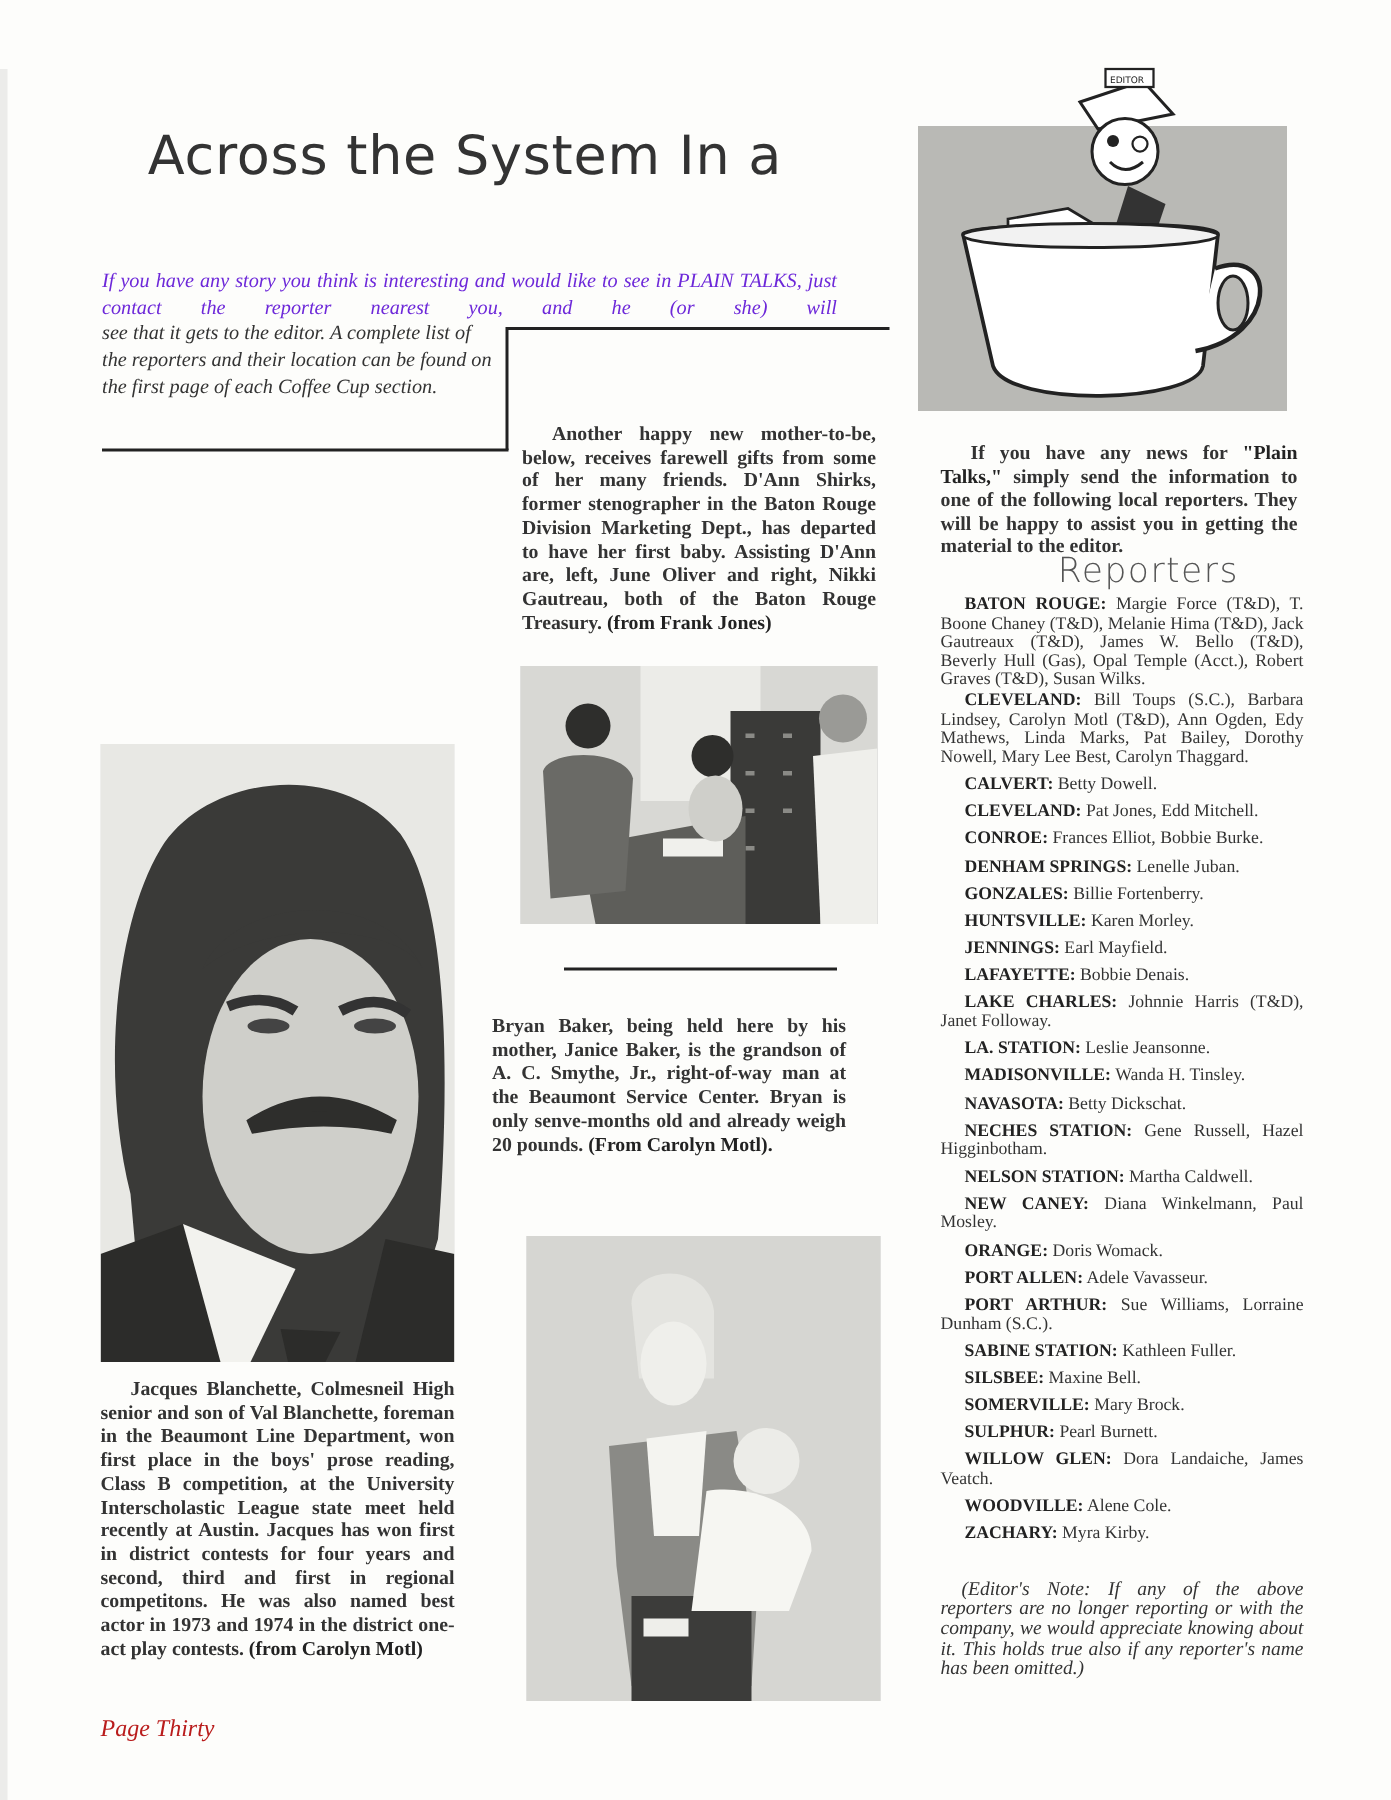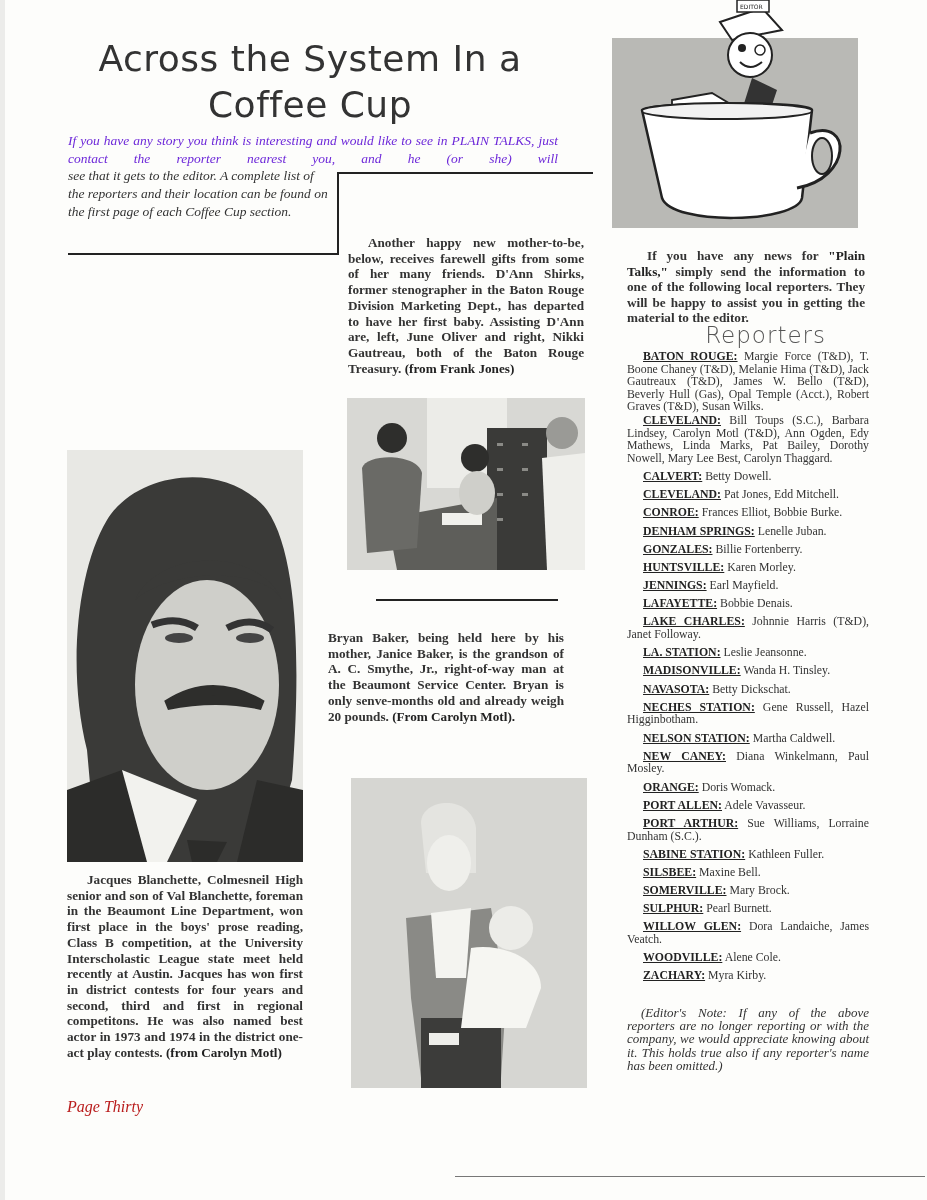--- a/index.html
+++ b/index.html
@@ -1,21 +1,21 @@
 <!DOCTYPE html>
 <html><head>
 <meta charset="utf-8">
 <style>
   html, body { margin: 0; padding: 0; }
   body {
     width: 927px; height: 1200px; position: relative; overflow: hidden;
     background: #fdfdfb; color: #2a2a2a;
     font-family: "Liberation Serif", "DejaVu Serif", serif;
   }
-  .abs { position: absolute; }
+  .abs { position: absolute; margin-top: 46px; }
   .title {
     left: 60px; top: 36px; width: 500px; text-align: center;
     font-family: "DejaVu Sans", "Liberation Sans", sans-serif;
     font-size: 36px; line-height: 46px; color: #333; letter-spacing: 0.5px;
   }
   .intro-top {
     left: 68px; top: 132px; width: 490px;
     font-style: italic; font-size: 13.5px; line-height: 18px; text-align: justify;
     text-align-last: justify; color: #6d28d9;
   }
@@ -39,36 +39,35 @@
     left: 676px; top: 322px; width: 150px; text-align: right;
     font-family: "DejaVu Sans", sans-serif; font-weight: 200;
     font-size: 23px; color: #555; letter-spacing: 1px;
   }
   .rep-list {
     left: 627px; top: 350px; width: 242px;
     font-size: 11.8px; line-height: 12.6px; color: #333;
   }
   .rep-entry { margin: 0 0 5.6px 0; text-indent: 16px; text-align: justify; }
   .rep-entry.tight { margin-bottom: 1px; }
-  .rep-entry .loc { font-weight: bold; color: #222; text-decoration: underline; }
+  .rep-entry .loc { font-weight: bold; color: #222; }
   .editor-note {
     left: 627px; top: 1006px; width: 242px;
     font-style: italic; font-size: 13px; line-height: 13.2px; text-align: justify;
     text-indent: 14px; color: #333;
   }
   .page-footer {
     left: 67px; top: 1098px; font-style: italic; font-size: 16px; color: #b91c1c;
   }
 </style>
 </head>
 <body>
 
 <div class="abs title">
   <div>Across the System In a</div>
-  <div>Coffee Cup</div>
 </div>
 
 <div class="abs intro-top">If you have any story you think is interesting and would like to see in PLAIN TALKS, just contact the reporter nearest you, and he (or she) will</div>
 <div class="abs intro-left">see that it gets to the editor. A complete list of the reporters and their location can be found on the first page of each Coffee Cup section.</div>
 
 <div class="abs line" style="left:338px;top:172px;width:255px;height:2px;"></div>
 <div class="abs line" style="left:337px;top:172px;width:2px;height:82px;"></div>
 <div class="abs line" style="left:68px;top:253px;width:271px;height:2px;"></div>
 
 <div class="abs photo" style="left:67px;top:450px;width:236px;height:412px;background:#e6e6e2;">

